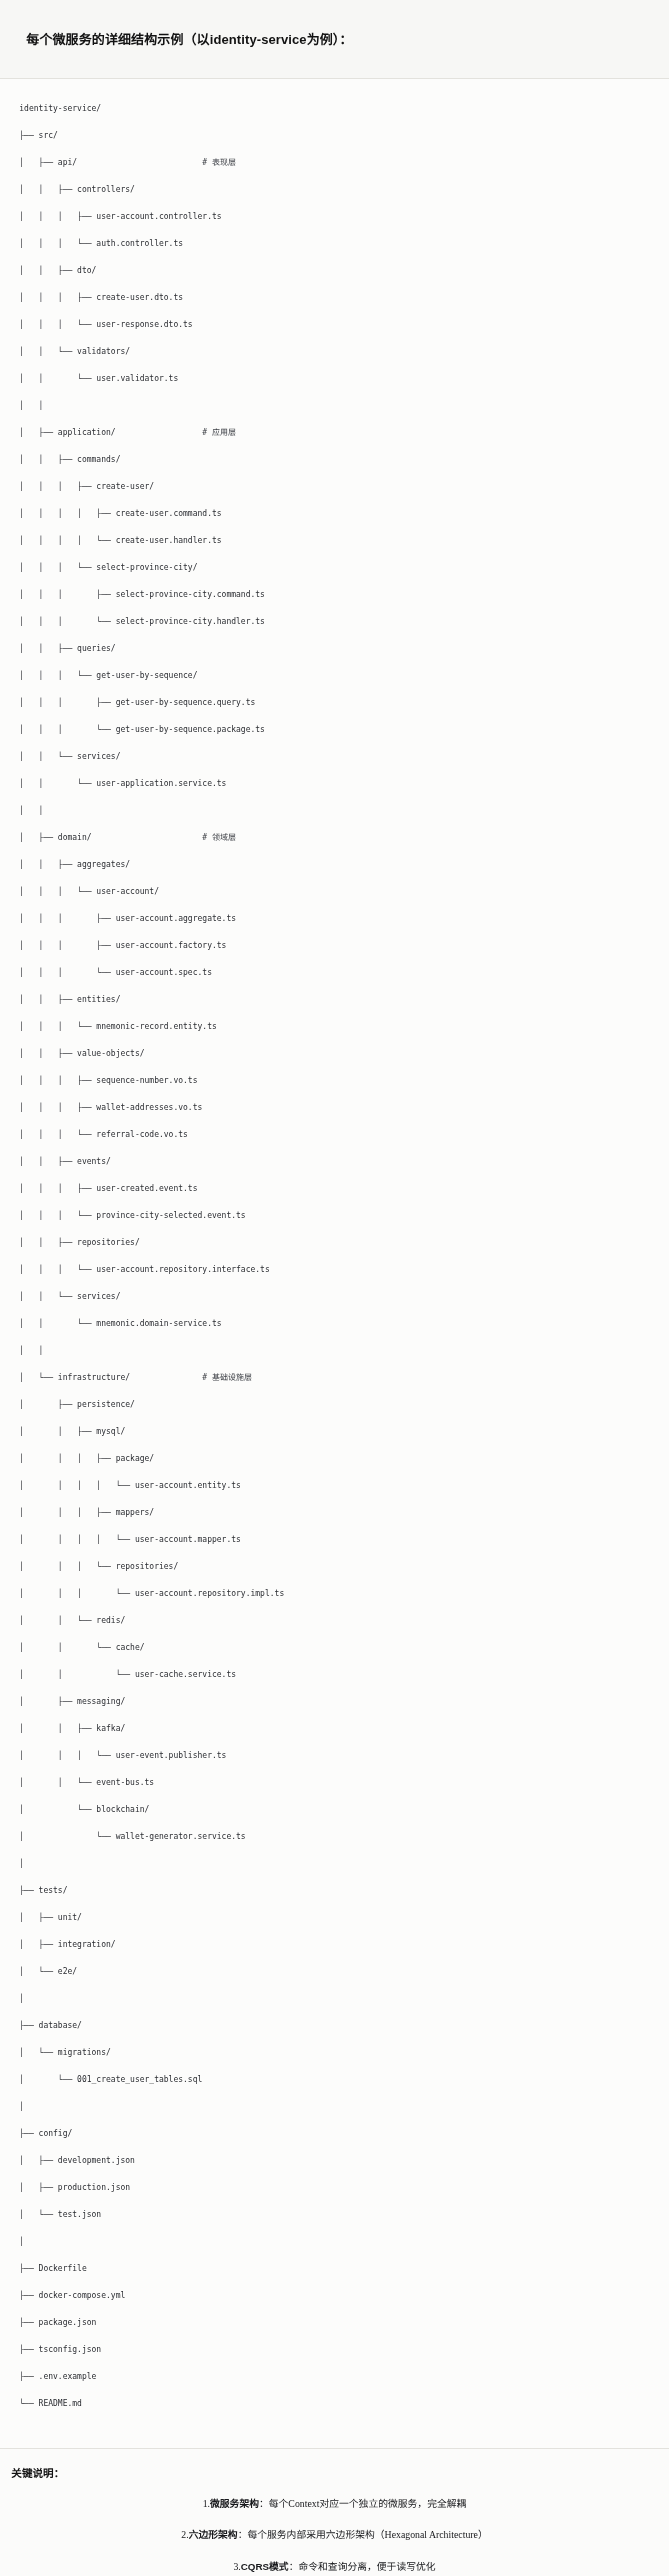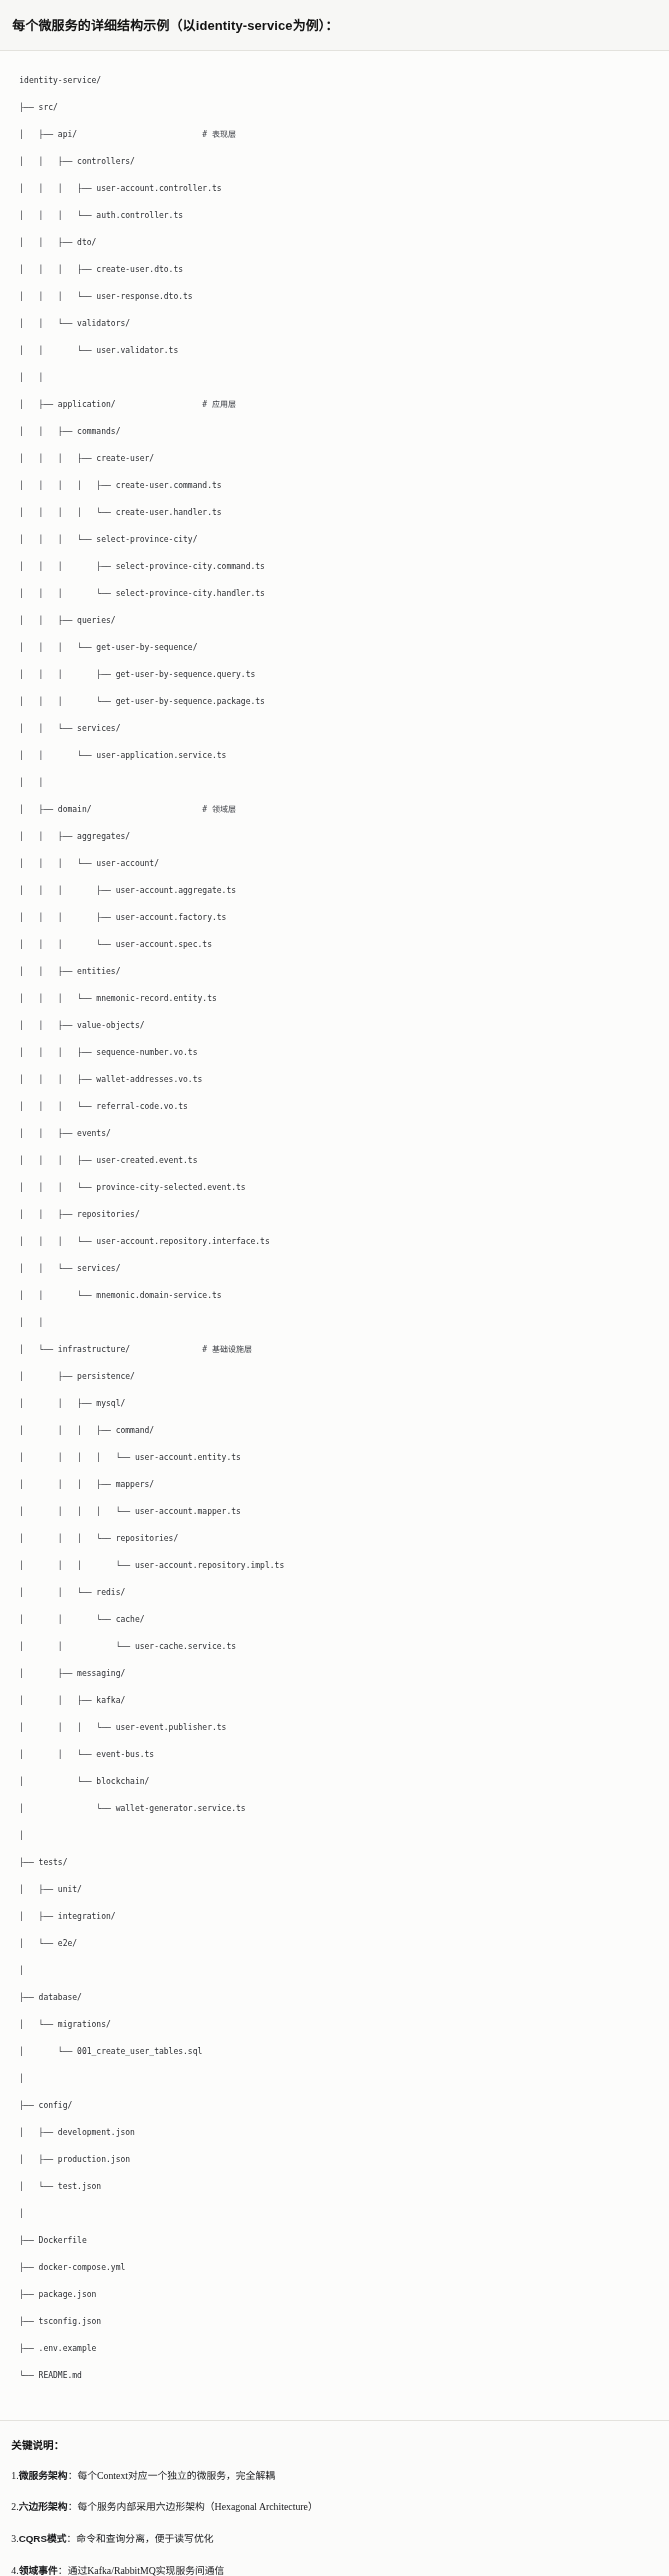--- a/index.html
+++ b/index.html
@@ -29,21 +29,21 @@
     padding: 16.3px 11.3px 13.8px 11.3px;
     border-bottom: 0.6px solid #e3e2dd;
   }
   .doc-title {
     font-family: "Liberation Sans", "DejaVu Sans", sans-serif;
     font-weight: bold;
     font-size: 13px;
     line-height: 1.35;
     letter-spacing: 0.1px;
     color: #121212;
-    margin: 1px;
+    margin: 15px;
     white-space: nowrap;
   }
 
   
   .tree-block {
     background: #fcfcfb;
     padding: 15px 11.3px 16.3px 11.3px;
     border-bottom: 0.6px solid #e3e2dd;
     flex: 0 0 auto;
   }
@@ -77,20 +77,21 @@
     font-size: 10.6px;
     color: #121212;
     margin: 0 0 16.3px 0;
   }
   .note-item {
     font-family: "Liberation Serif", "DejaVu Serif", serif;
     font-size: 9.8px;
     line-height: 1.5;
     color: #17181b;
     margin: 0 0 17px 0;
+    text-align: center;
   }
   .note-item .num { }
   .note-item .lead {
     font-family: "Liberation Sans", "DejaVu Sans", sans-serif;
     font-weight: bold;
   }
   .note-item .body { }
 </style>
 </head>
 <body>
@@ -145,21 +146,21 @@
 <span class="tree-line">│   │   │   ├── user-created.event.ts</span>
 <span class="tree-line">│   │   │   └── province-city-selected.event.ts</span>
 <span class="tree-line">│   │   ├── repositories/</span>
 <span class="tree-line">│   │   │   └── user-account.repository.interface.ts</span>
 <span class="tree-line">│   │   └── services/</span>
 <span class="tree-line">│   │       └── mnemonic.domain-service.ts</span>
 <span class="tree-line">│   │</span>
 <span class="tree-line"><span>│   └── infrastructure/               </span><span class="cmt"># 基础设施层</span></span>
 <span class="tree-line">│       ├── persistence/</span>
 <span class="tree-line">│       │   ├── mysql/</span>
-<span class="tree-line">│       │   │   ├── command/</span>
+<span class="tree-line">│       │   │   ├── package/</span>
 <span class="tree-line">│       │   │   │   └── user-account.entity.ts</span>
 <span class="tree-line">│       │   │   ├── mappers/</span>
 <span class="tree-line">│       │   │   │   └── user-account.mapper.ts</span>
 <span class="tree-line">│       │   │   └── repositories/</span>
 <span class="tree-line">│       │   │       └── user-account.repository.impl.ts</span>
 <span class="tree-line">│       │   └── redis/</span>
 <span class="tree-line">│       │       └── cache/</span>
 <span class="tree-line">│       │           └── user-cache.service.ts</span>
 <span class="tree-line">│       ├── messaging/</span>
 <span class="tree-line">│       │   ├── kafka/</span>

